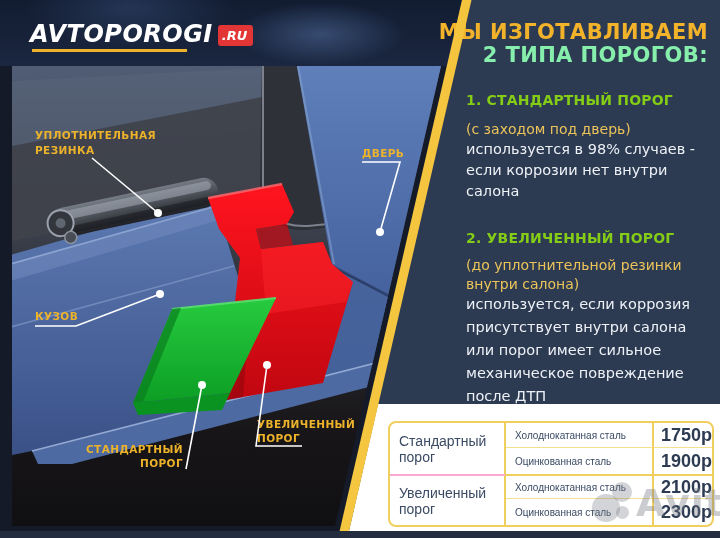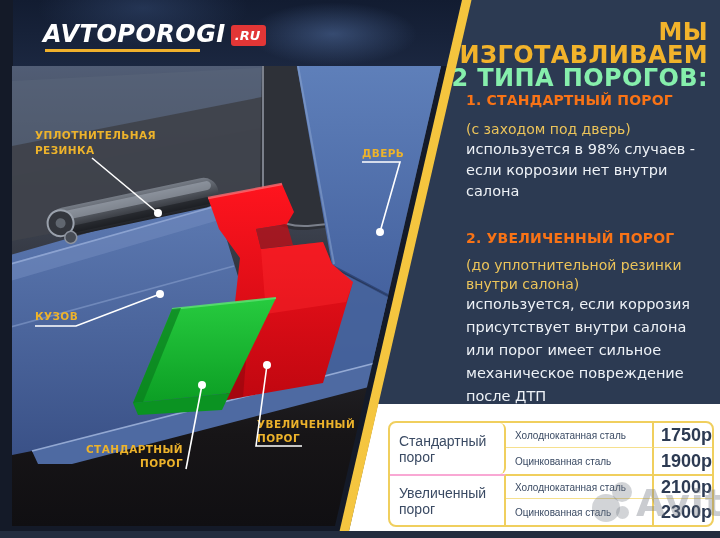--- a/index.html
+++ b/index.html
@@ -9,21 +9,21 @@
     background:#2c3a52;
     font-family:"Liberation Sans", sans-serif;
   }
   
   .left-region {
     position:absolute; inset:0; z-index:10;
     background:#141a28;
     clip-path:polygon(466px 0px, 342px 538px, 0px 538px, 0px 0px);
   }
   .photo-band {
-    position:absolute; left:13px; top:0; width:470px; height:66px;
+    position:absolute; left:0; top:0; width:470px; height:66px;
     background:
       radial-gradient(120px 45px at 320px 34px, rgba(86,116,168,.5), rgba(0,0,0,0) 70%),
       radial-gradient(150px 55px at 130px 8px, rgba(62,88,134,.4), rgba(0,0,0,0) 70%),
       linear-gradient(#121c31,#1b2740);
   }
   .logo { position:absolute; left:30px; top:21px; display:flex; align-items:flex-start; }
   .logo-text {
     font-family:"DejaVu Sans", sans-serif;
     font-weight:bold; font-style:italic; font-size:24px; color:#ffffff;
     letter-spacing:.5px; line-height:26px;
@@ -41,25 +41,25 @@
   .stripe {
     position:absolute; inset:0; z-index:40;
     background:linear-gradient(100deg,#e5a41d,#f7ca45 45%,#eab024);
     clip-path:polygon(462px 0px, 471.5px 0px, 347.5px 538px, 338px 538px);
   }
 
   
   .rp { position:absolute; z-index:20; }
   .h1 { right:12px; top:21px; width:280px; text-align:right;
         font-family:"DejaVu Sans", sans-serif; font-weight:bold;
-        font-size:24px; line-height:23px; letter-spacing:.4px; }
+        font-size:21px; line-height:23px; letter-spacing:.4px; }
   .h1-line1 { color:#f2b32b; }
   .h1-line2 { color:#86efac; }
   .sec-title { left:466px; font-family:"DejaVu Sans", sans-serif; font-weight:bold;
-               font-size:14px; color:#f97316; letter-spacing:.2px; }
+               font-size:14px; color:#84cc16; letter-spacing:.2px; }
   .sec-sub   { left:466px; font-family:"DejaVu Sans", sans-serif;
                font-size:14px; color:#ecc45a; white-space:pre-line; line-height:19px; }
   .sec-body  { left:466px; width:252px; font-family:"DejaVu Sans", sans-serif;
                font-size:14.5px; color:#eef2f7; white-space:pre-line; }
   .t1 { top:92px; }  .s1 { top:120px; }
   .b1 { top:139px; line-height:21px; }
   .t2 { top:230px;text-align:center; } .s2 { top:256px; }
   .b2 { top:293px; line-height:23px; }
 
   
@@ -70,21 +70,21 @@
   }
   .price-table {
     position:absolute; left:388px; top:17px; width:326px;
     display:grid; grid-template-columns:116px 148px 1fr;
     grid-template-rows:25px 26px 25px 26px;
     border:2px solid #f0cf5e; border-radius:8px; overflow:hidden; background:#fff;
   }
   .cell { display:flex; align-items:center; color:#3a4a63; }
   .cell.group { grid-column:1; padding:2px 6px 2px 9px; font-size:14px; line-height:16px;
                 border-right:2px solid #f0cf5e; }
-  .g1 { grid-row:1 / 3;border-radius:6px; }
+  .g1 { grid-row:1 / 3; }
   .g2 { grid-row:3 / 5; border-top:2px solid #f9a8d4; }
   .cell.mat { grid-column:2; padding:0 4px 0 9px; font-size:10px; border-right:2px solid #f0cf5e; }
   .cell.price { grid-column:3; padding:0 2px 0 7px; font-size:18px; font-weight:bold; color:#2c3a52; }
   .row1 { grid-row:1; border-bottom:1.5px solid #f6e08e; }
   .row2 { grid-row:2; }
   .row3 { grid-row:3; border-top:2px solid #f0cf5e; border-bottom:1.5px solid #f6e08e; }
   .row4 { grid-row:4; }
 
   
   .wm { position:absolute; left:592px; top:480px; z-index:50; display:flex; align-items:center;

